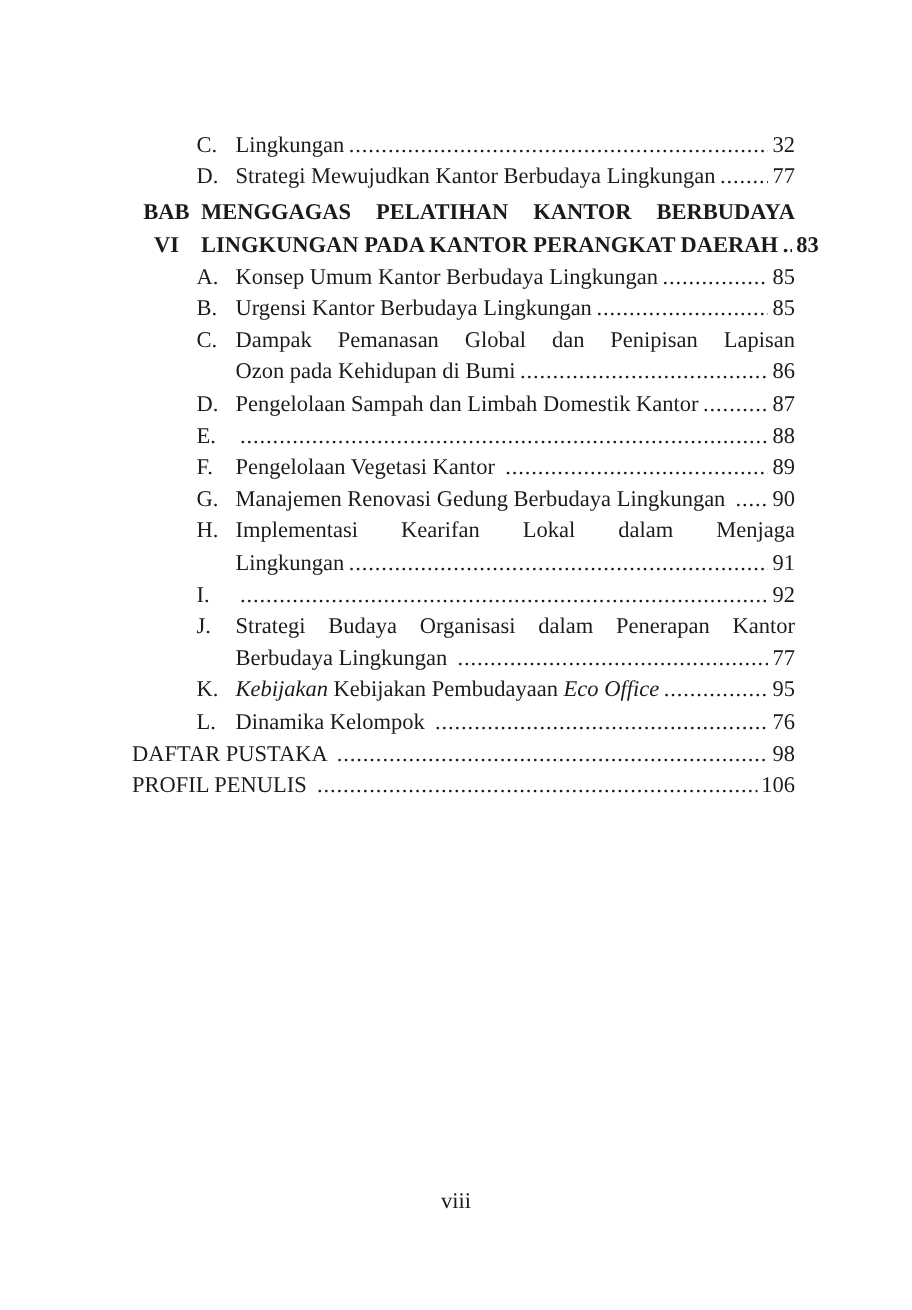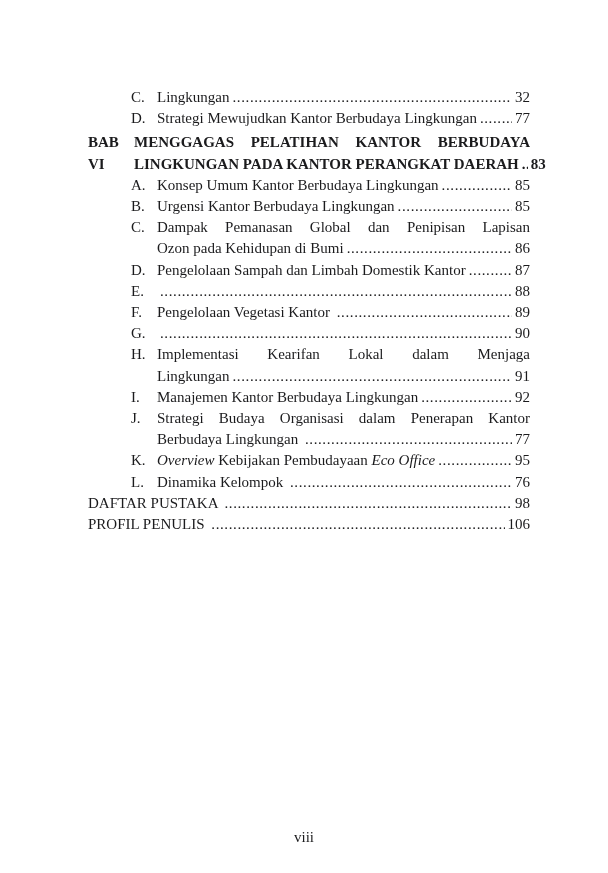--- a/index.html
+++ b/index.html
@@ -14,33 +14,33 @@
     font-size: 15px;
   }
   .toc {
     position: absolute; left: 88px; top: 87px; width: 442px;
     line-height: 21.2px;
   }
   .entry { display: flex; align-items: flex-start; }
   .entry.chapter { font-weight: bold; margin-top: 3px; }
   .entry .label { flex: 0 0 auto; }
   .entry.sub .label { margin-left: 43px; width: 26px; }
-  .entry.chapter .label { width: 46px; }
+  .entry.chapter .label { width: 46px; text-align: center; }
   .entry .body { flex: 1 1 auto; min-width: 0; }
   .line.justify { text-align: justify; text-align-last: justify; }
   .line.leaderline { display: flex; align-items: flex-start; }
   .line.leaderline .txt { flex: 0 0 auto; white-space: pre; }
   .seg-italic { font-style: italic; }
   .leader {
     flex: 1 1 0; min-width: 6px; overflow: hidden; white-space: nowrap;
     letter-spacing: 0.6px; margin-left: 3px;
   }
   .pagenum { flex: 0 0 auto; padding-left: 3px; }
   .page-footer {
-    position: absolute; left: 0; top: 827px; width: 608px;
+    position: absolute; left: 0; top: 791px; width: 608px;
     text-align: center; font-size: 15px; line-height: 21.2px;
   }
 </style>
 </head>
 <body>
 
 <div class="page">
   <main class="toc" id="toc-root">
       <div class="entry sub">
         <span class="label">C.</span>
@@ -130,62 +130,62 @@
             <span class="txt"><span class="seg">Pengelolaan Vegetasi Kantor </span></span>
             <span class="leader">............................................................................................................................................................................................................................</span>
             <span class="pagenum">89</span>
           </div>
         </div>
       </div>
       <div class="entry sub">
         <span class="label">G.</span>
         <div class="body">
           <div class="line leaderline">
+            <span class="txt"><span class="seg">Manajemen Renovasi Gedung Berbudaya Lingkungan </span></span>
             <span class="leader">............................................................................................................................................................................................................................</span>
             <span class="pagenum">90</span>
           </div>
         </div>
       </div>
       <div class="entry sub">
         <span class="label">H.</span>
         <div class="body">
           <div class="line justify"><span class="txt"><span class="seg">Implementasi Kearifan Lokal dalam Menjaga</span></span></div>
           <div class="line leaderline">
             <span class="txt"><span class="seg">Lingkungan</span></span>
             <span class="leader">............................................................................................................................................................................................................................</span>
             <span class="pagenum">91</span>
           </div>
         </div>
       </div>
       <div class="entry sub">
         <span class="label">I.</span>
         <div class="body">
           <div class="line leaderline">
-            <span class="txt"><span class="seg">Manajemen Kantor Berbudaya Lingkungan</span></span>
             <span class="leader">............................................................................................................................................................................................................................</span>
             <span class="pagenum">92</span>
           </div>
         </div>
       </div>
       <div class="entry sub">
         <span class="label">J.</span>
         <div class="body">
           <div class="line justify"><span class="txt"><span class="seg">Strategi Budaya Organisasi dalam Penerapan Kantor</span></span></div>
           <div class="line leaderline">
             <span class="txt"><span class="seg">Berbudaya Lingkungan </span></span>
             <span class="leader">............................................................................................................................................................................................................................</span>
             <span class="pagenum">77</span>
           </div>
         </div>
       </div>
       <div class="entry sub">
         <span class="label">K.</span>
         <div class="body">
           <div class="line leaderline">
-            <span class="txt"><span class="seg-italic">Overview</span><span class="seg"> Kebijakan Pembudayaan </span><span class="seg-italic">Eco Office</span></span>
+            <span class="txt"><span class="seg-italic">Kebijakan</span><span class="seg"> Kebijakan Pembudayaan </span><span class="seg-italic">Eco Office</span></span>
             <span class="leader">............................................................................................................................................................................................................................</span>
             <span class="pagenum">95</span>
           </div>
         </div>
       </div>
       <div class="entry sub">
         <span class="label">L.</span>
         <div class="body">
           <div class="line leaderline">
             <span class="txt"><span class="seg">Dinamika Kelompok </span></span>

